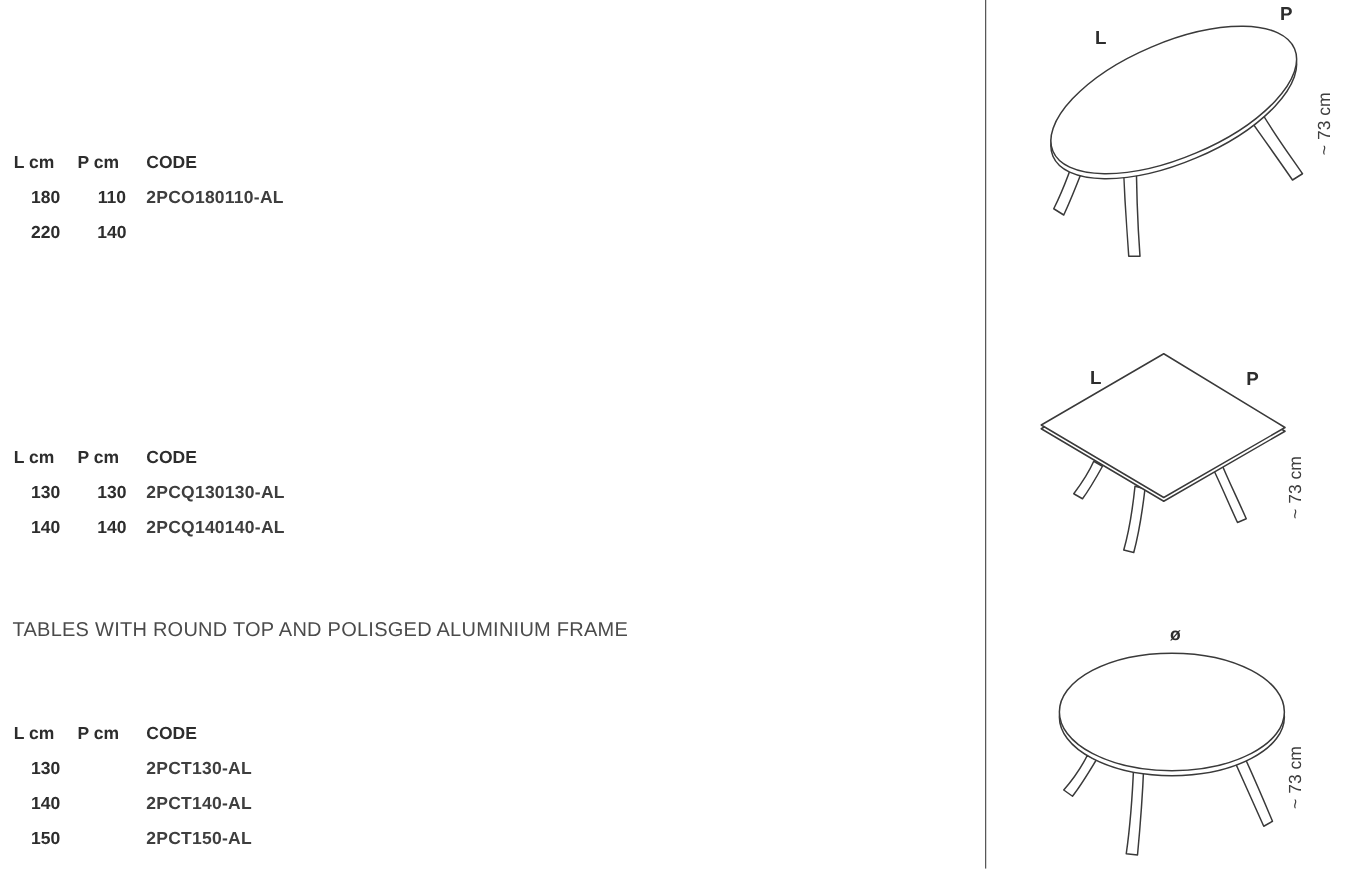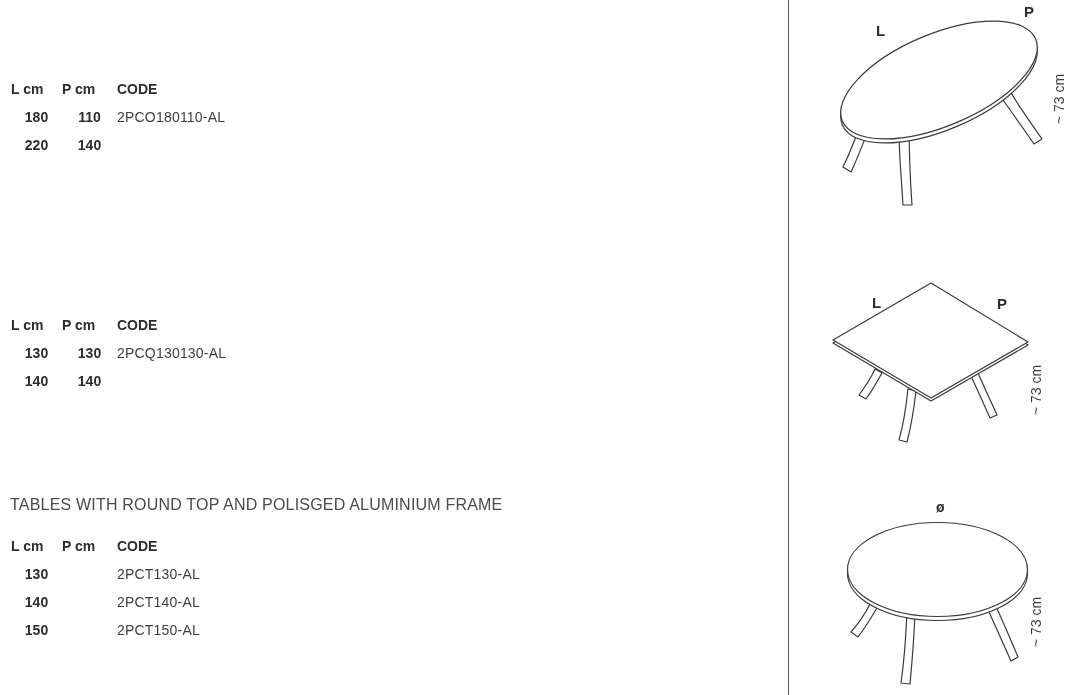--- a/index.html
+++ b/index.html
@@ -29,31 +29,32 @@
     font-weight: 400;
     letter-spacing: 0.2px;
     color: var(--heading, #4b4b4b);
     white-space: nowrap;
   }
   .spec-table {
     position: absolute;
     left: 11px;
     font-size: 14px;
     color: var(--table-text, #2d2d2d);
+    margin-top: 40px;
   }
   .row {
     display: grid;
     grid-template-columns: 51px 55px auto;
     height: 28px;
     line-height: 28px;
   }
   .row.head span { font-weight: 700; }
   .row .num { font-weight: 700; text-align: center; }
   .row .code {
-    font-weight: 400;
+    font-weight: 700;
     letter-spacing: 0.2px;
     color: var(--code-text, #3e3e3e);
   }
   .diagram { position: absolute; }
   .diagram path, .diagram ellipse, .diagram polygon {
     fill: #ffffff;
     stroke: var(--drawing-line, #3a3a3a);
     stroke-width: 1.2;
     stroke-linejoin: round;
   }
@@ -124,20 +125,21 @@
       <span>CODE</span>
     </div>
     <div class="row">
       <span class="num">130</span>
       <span class="num">130</span>
       <span class="code">2PCQ130130-AL</span>
     </div>
     <div class="row">
       <span class="num">140</span>
       <span class="num">140</span>
+      <span class="code">2PCQ140140-AL</span>
     </div>
   </div>
 
   <svg class="diagram" style="left:815px;top:277px" width="263" height="172" viewBox="0 0 263 172">
 
     <path d="M60,92 C56,101 50,110 44,118 L51,122 C57,114 62,105 67,96 Z"></path>
     <path d="M93,112 C91,131 88,149 84,163 L92,165 C96,150 99,131 101,114 Z"></path>
     <path d="M154,95 C161,109 168,126 175,141 L182,138 C175,122 167,106 161,91 Z"></path>
 
     <polygon points="116,9 213,68 116,124 18,66"></polygon>

